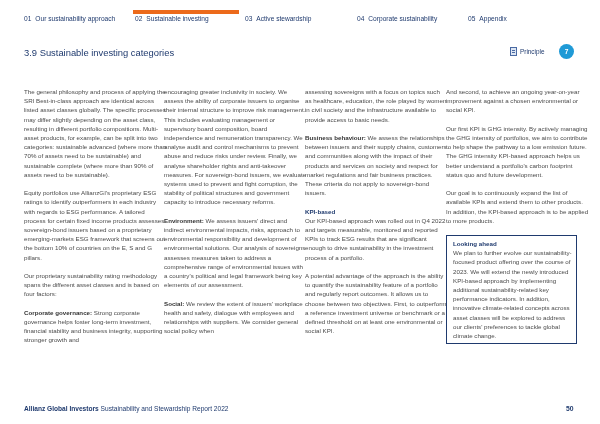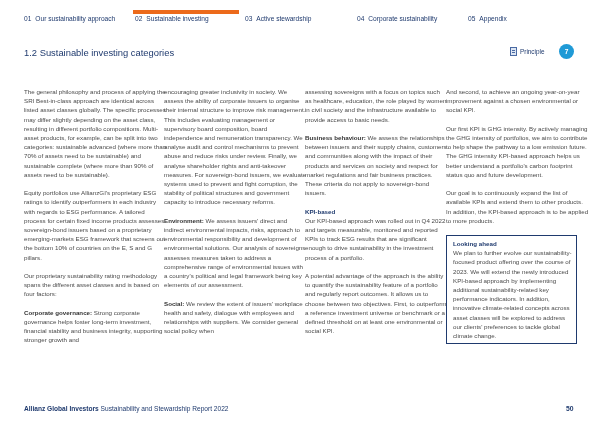--- a/index.html
+++ b/index.html
@@ -38,21 +38,21 @@
 
 <div class="topnav">
   <div class="nav-active-bar" style="left:133px; width:106px;"></div>
   <div class="nav-item" style="left:24px;"><span class="num">01</span><span>Our sustainability approach</span></div>
   <div class="nav-item" style="left:135px;"><span class="num">02</span><span>Sustainable investing</span></div>
   <div class="nav-item" style="left:245px;"><span class="num">03</span><span>Active stewardship</span></div>
   <div class="nav-item" style="left:357px;"><span class="num">04</span><span>Corporate sustainability</span></div>
   <div class="nav-item" style="left:468px;"><span class="num">05</span><span>Appendix</span></div>
 </div>
 
-<div class="section-title">1.2 Sustainable investing categories</div>
+<div class="section-title">3.9 Sustainable investing categories</div>
 
 <div class="principle">
   <span class="principle-icon"></span>
   <span>Principle</span>
 </div>
 <div class="principle-badge">7</div>
 
 <div class="col c1">
   <p>The general philosophy and process of applying the SRI Best-in-class approach are identical across listed asset classes globally. The specific processes may differ slightly depending on the asset class, resulting in different portfolio compositions. Multi-asset products, for example, can be split into two categories: sustainable advanced (where more than 70% of assets need to be sustainable) and sustainable complete (where more than 90% of assets need to be sustainable).</p>
   <p>Equity portfolios use AllianzGI's proprietary ESG ratings to identify outperformers in each industry with regards to ESG performance. A tailored process for certain fixed income products assesses sovereign-bond issuers based on a proprietary emerging-markets ESG framework that screens out the bottom 10% of countries on the E, S and G pillars.</p>

